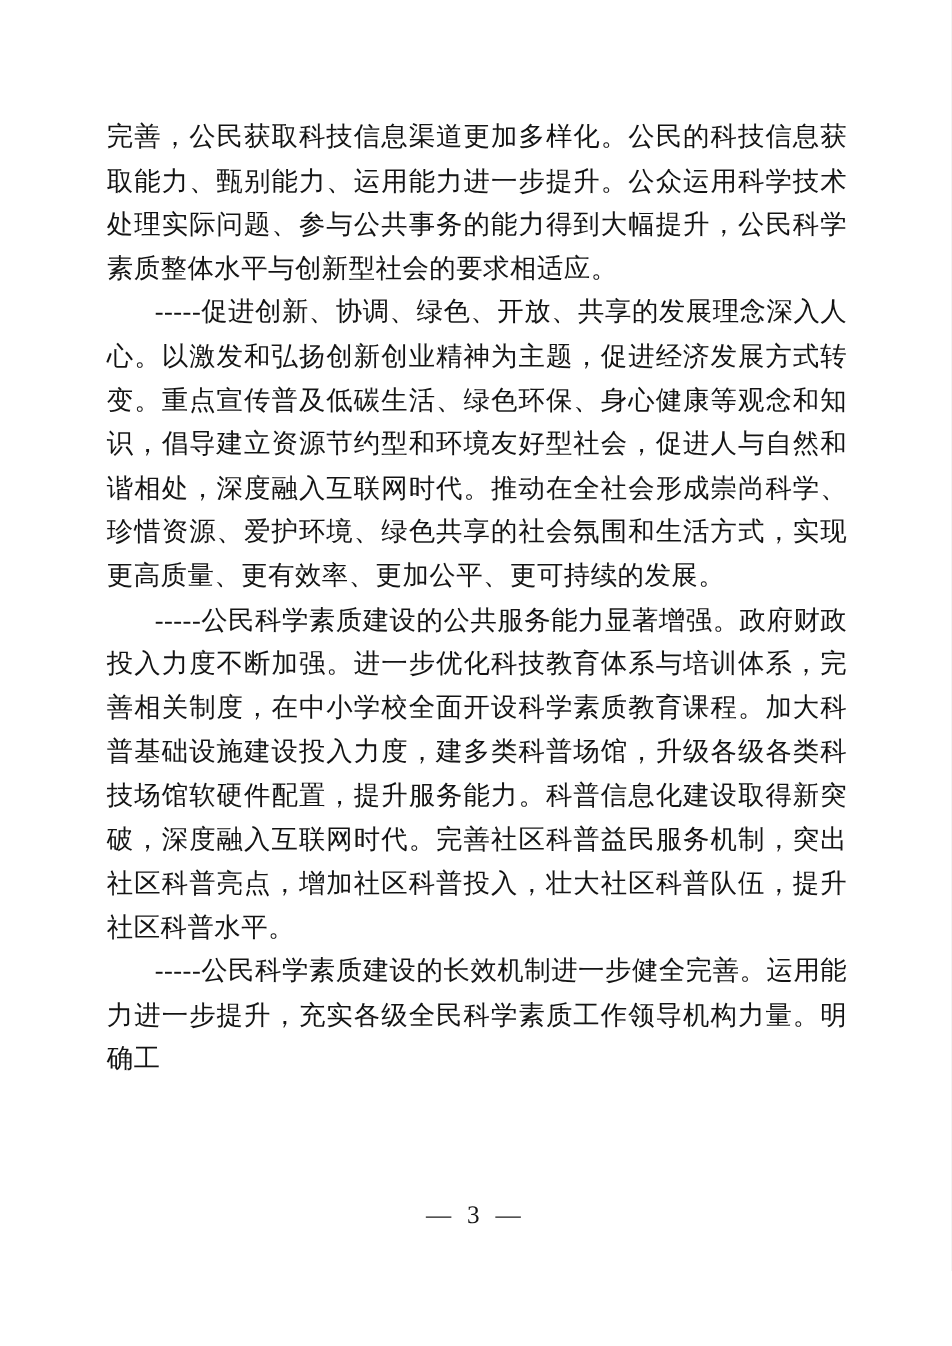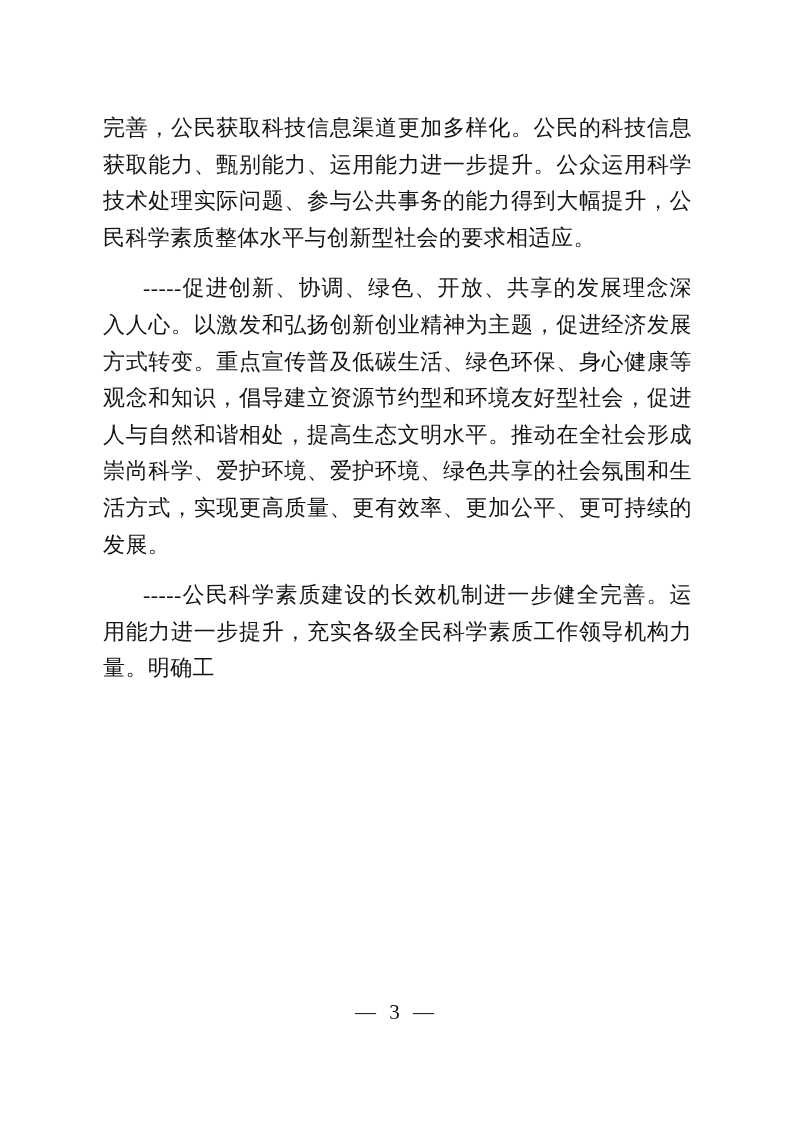--- a/index.html
+++ b/index.html
@@ -17,21 +17,21 @@
     font-family: "Liberation Serif", "DejaVu Serif", serif;
     color: #141414;
   }
   .text-block {
     position: absolute;
     left: 89px;
     top: 96px;
     width: 617px;
   }
   .para {
-    margin: 14px;
+    margin: 0;
     font-size: 22px;
     line-height: 36.6px;
     text-align: justify;
     text-justify: inter-character;
     text-indent: 40px;
     letter-spacing: 0.4px;
     word-break: break-all;
     white-space: normal;
   }
   .para.first {
@@ -47,17 +47,18 @@
     letter-spacing: 4px;
     color: #141414;
   }
 </style>
 </head>
 <body>
 
 <div class="page">
   <div class="text-block">
     <p class="para first">完善，公民获取科技信息渠道更加多样化。公民的科技信息获取能力、甄别能力、运用能力进一步提升。公众运用科学技术处理实际问题、参与公共事务的能力得到大幅提升，公民科学素质整体水平与创新型社会的要求相适应。</p>
-    <p class="para">-----促进创新、协调、绿色、开放、共享的发展理念深入人心。以激发和弘扬创新创业精神为主题，促进经济发展方式转变。重点宣传普及低碳生活、绿色环保、身心健康等观念和知识，倡导建立资源节约型和环境友好型社会，促进人与自然和谐相处，提高生态文明水平。推动在全社会形成崇尚科学、爱护环境、爱护环境、绿色共享的社会氛围和生活方式，实现更高质量、更有效率、更加公平、更可持续的发展。</p>
+    <p class="para">-----促进创新、协调、绿色、开放、共享的发展理念深入人心。以激发和弘扬创新创业精神为主题，促进经济发展方式转变。重点宣传普及低碳生活、绿色环保、身心健康等观念和知识，倡导建立资源节约型和环境友好型社会，促进人与自然和谐相处，深度融入互联网时代。推动在全社会形成崇尚科学、珍惜资源、爱护环境、绿色共享的社会氛围和生活方式，实现更高质量、更有效率、更加公平、更可持续的发展。</p>
+    <p class="para">-----公民科学素质建设的公共服务能力显著增强。政府财政投入力度不断加强。进一步优化科技教育体系与培训体系，完善相关制度，在中小学校全面开设科学素质教育课程。加大科普基础设施建设投入力度，建多类科普场馆，升级各级各类科技场馆软硬件配置，提升服务能力。科普信息化建设取得新突破，深度融入互联网时代。完善社区科普益民服务机制，突出社区科普亮点，增加社区科普投入，壮大社区科普队伍，提升社区科普水平。</p>
     <p class="para">-----公民科学素质建设的长效机制进一步健全完善。运用能力进一步提升，充实各级全民科学素质工作领导机构力量。明确工</p>
   </div>
   <div class="page-number">— 3 —</div>
 </div>
 
 </body></html>

